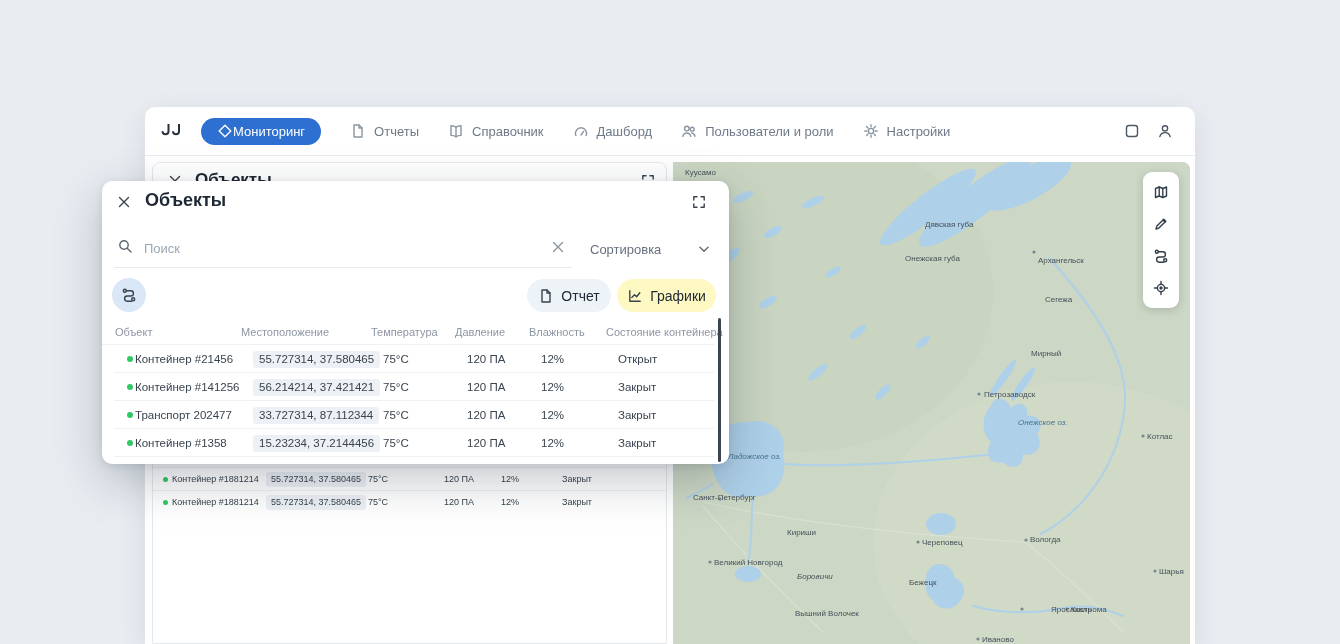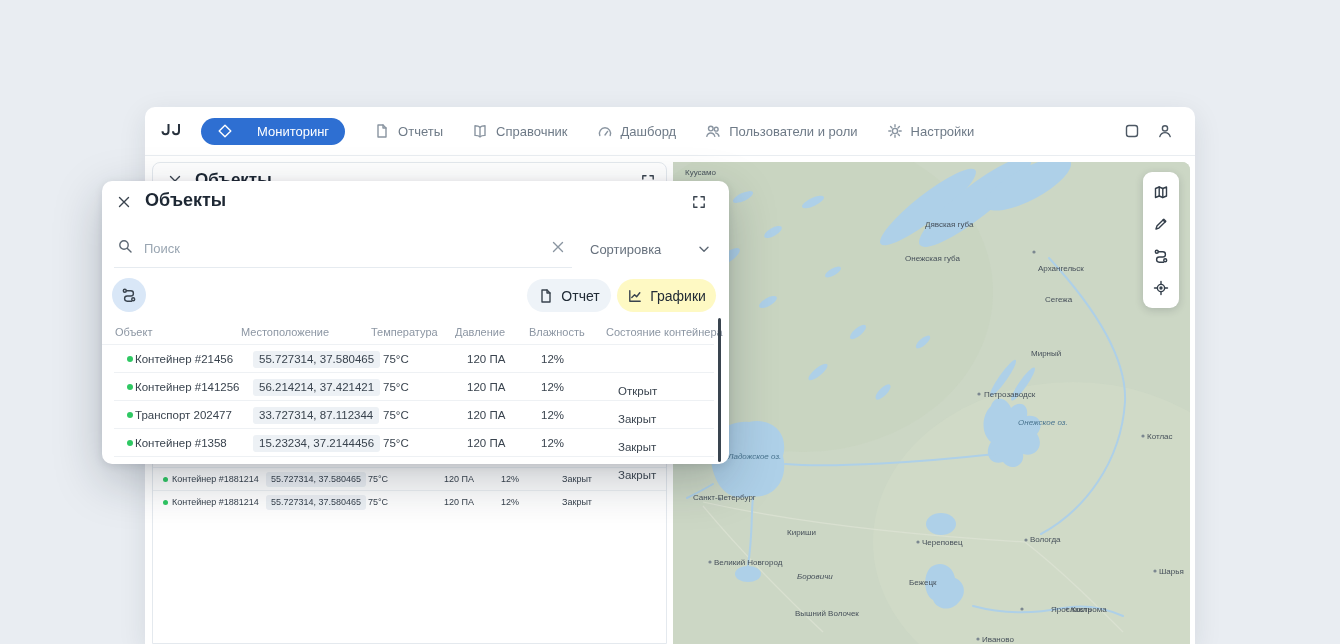--- a/index.html
+++ b/index.html
@@ -10,21 +10,21 @@
   .ic path, .ic circle, .ic rect, .ic ellipse { fill:none; stroke:#8a95a1; stroke-width:1.4; stroke-linecap:round; stroke-linejoin:round; }
 
   
   .window { position:absolute; left:145px; top:107px; width:1050px; height:537px; background:#fff;
             border-radius:10px 10px 0 0; box-shadow:0 8px 28px rgba(25,35,50,.10); }
 
   
   .navbar { position:relative; height:49px; display:flex; align-items:center; padding:0 22px 0 14px; border-bottom:1px solid #e9edf1; }
   .logo { width:24px; height:20px; margin-right:18px; }
   .logo path { stroke:#27313d; stroke-width:2; }
-  .nav-pill { display:flex; align-items:center; gap:24px; background:#2e6fd2; color:#fff; font-size:13px;
+  .nav-pill { display:flex; align-items:center; gap:0; background:#2e6fd2; color:#fff; font-size:13px;
               height:27px; padding:12px 16px; border-radius:14px; cursor:pointer; }
   .nav-pill .ic path { stroke:#fff; }
   .nav-item { display:flex; align-items:center; gap:8px; color:#6e7a87; font-size:13px; margin-left:29px; cursor:pointer; white-space:nowrap; }
   .nav-right { margin-left:auto; display:flex; gap:17px; align-items:center; }
   .nav-right .ic path, .nav-right .ic circle, .nav-right .ic rect { stroke:#4d5864; }
 
   
   .panel { position:absolute; left:7px; top:55px; width:515px; height:482px; background:#fff;
            border:1px solid #e4e9ee; border-radius:8px 8px 0 0; }
   .panel .hdr-close { position:absolute; left:14px; top:10px; cursor:pointer; }
@@ -73,21 +73,21 @@
   .m-btn-report { left:425px; width:84px; background:#eef3f8; }
   .m-btn-charts { left:515px; width:99px; background:#fef9c3; }
   .m-thead span { position:absolute; top:145px; font-size:11px; color:#8c96a3; white-space:nowrap; }
   .m-rows { position:absolute; left:0; top:163px; width:612px; border-top:1px solid #eef1f4;padding-left:12px; }
   .m-row { position:relative; height:28px; border-bottom:1px solid #eef1f4; font-size:11.5px; color:#39434e; }
   .m-row span { position:absolute; top:0; height:28px; line-height:28px; white-space:nowrap; }
   .m-dot { position:absolute; left:13px; top:11px; width:6px; height:6px; border-radius:50%; background:#2fc863; }
   .m-name { left:21px; }
   .m-chip { position:absolute; left:139px; top:6px !important; height:17px !important; line-height:17px !important;
             padding:0 6px; background:#edf1f5; border-radius:3px; }
-  .m-temp { left:269px; } .m-press { left:353px; } .m-hum { left:427px; } .m-state { left:504px;margin-top:32px; }
+  .m-temp { left:269px; } .m-press { left:353px; } .m-hum { left:427px; } .m-state { left:504px; }
   .m-scrollbar { position:absolute; left:616px; top:137px; width:3px; height:144px; background:#39444f; border-radius:2px; cursor:grab; }
 
   .col-obj { left:13px; } .col-loc { left:139px; } .col-temp { left:269px; }
   .col-press { left:353px; } .col-hum { left:427px; } .col-state { left:504px; }
 </style>
 </head>
 <body>
 
 <div class="window">
 
@@ -231,21 +231,21 @@
           <circle cx="37" cy="400" r="1.6"></circle>
           <circle cx="361" cy="90" r="1.6"></circle>
         <circle cx="470" cy="274" r="1.6"></circle>
           <circle cx="482" cy="409" r="1.6"></circle>
       </g>
     </svg>
 
     <span class="map-label" style="left:12px;top:6px;">Куусамо</span>
     <span class="map-label" style="left:252px;top:58px;">Дявская губа</span>
     <span class="map-label" style="left:232px;top:92px;">Онежская губа</span>
-    <span class="map-label" style="left:365px;top:102px;">Архангельск</span>
+    <span class="map-label" style="left:365px;top:94px;">Архангельск</span>
     <span class="map-label" style="left:372px;top:133px;">Сегежа</span>
     <span class="map-label" style="left:358px;top:187px;">Мирный</span>
     <span class="map-label" style="left:311px;top:228px;">Петрозаводск</span>
     <span class="map-label water" style="left:345px;top:256px;">Онежское оз.</span>
     <span class="map-label water" style="left:55px;top:290px;">Ладожское оз.</span>
     <span class="map-label" style="left:474px;top:270px;">Котлас</span>
     <span class="map-label" style="left:20px;top:331px;">Санкт-Петербург</span>
     <span class="map-label" style="left:114px;top:366px;text-align:center;">Кириши</span>
     <span class="map-label" style="left:249px;top:376px;">Череповец</span>
     <span class="map-label" style="left:357px;top:373px;">Вологда</span>

